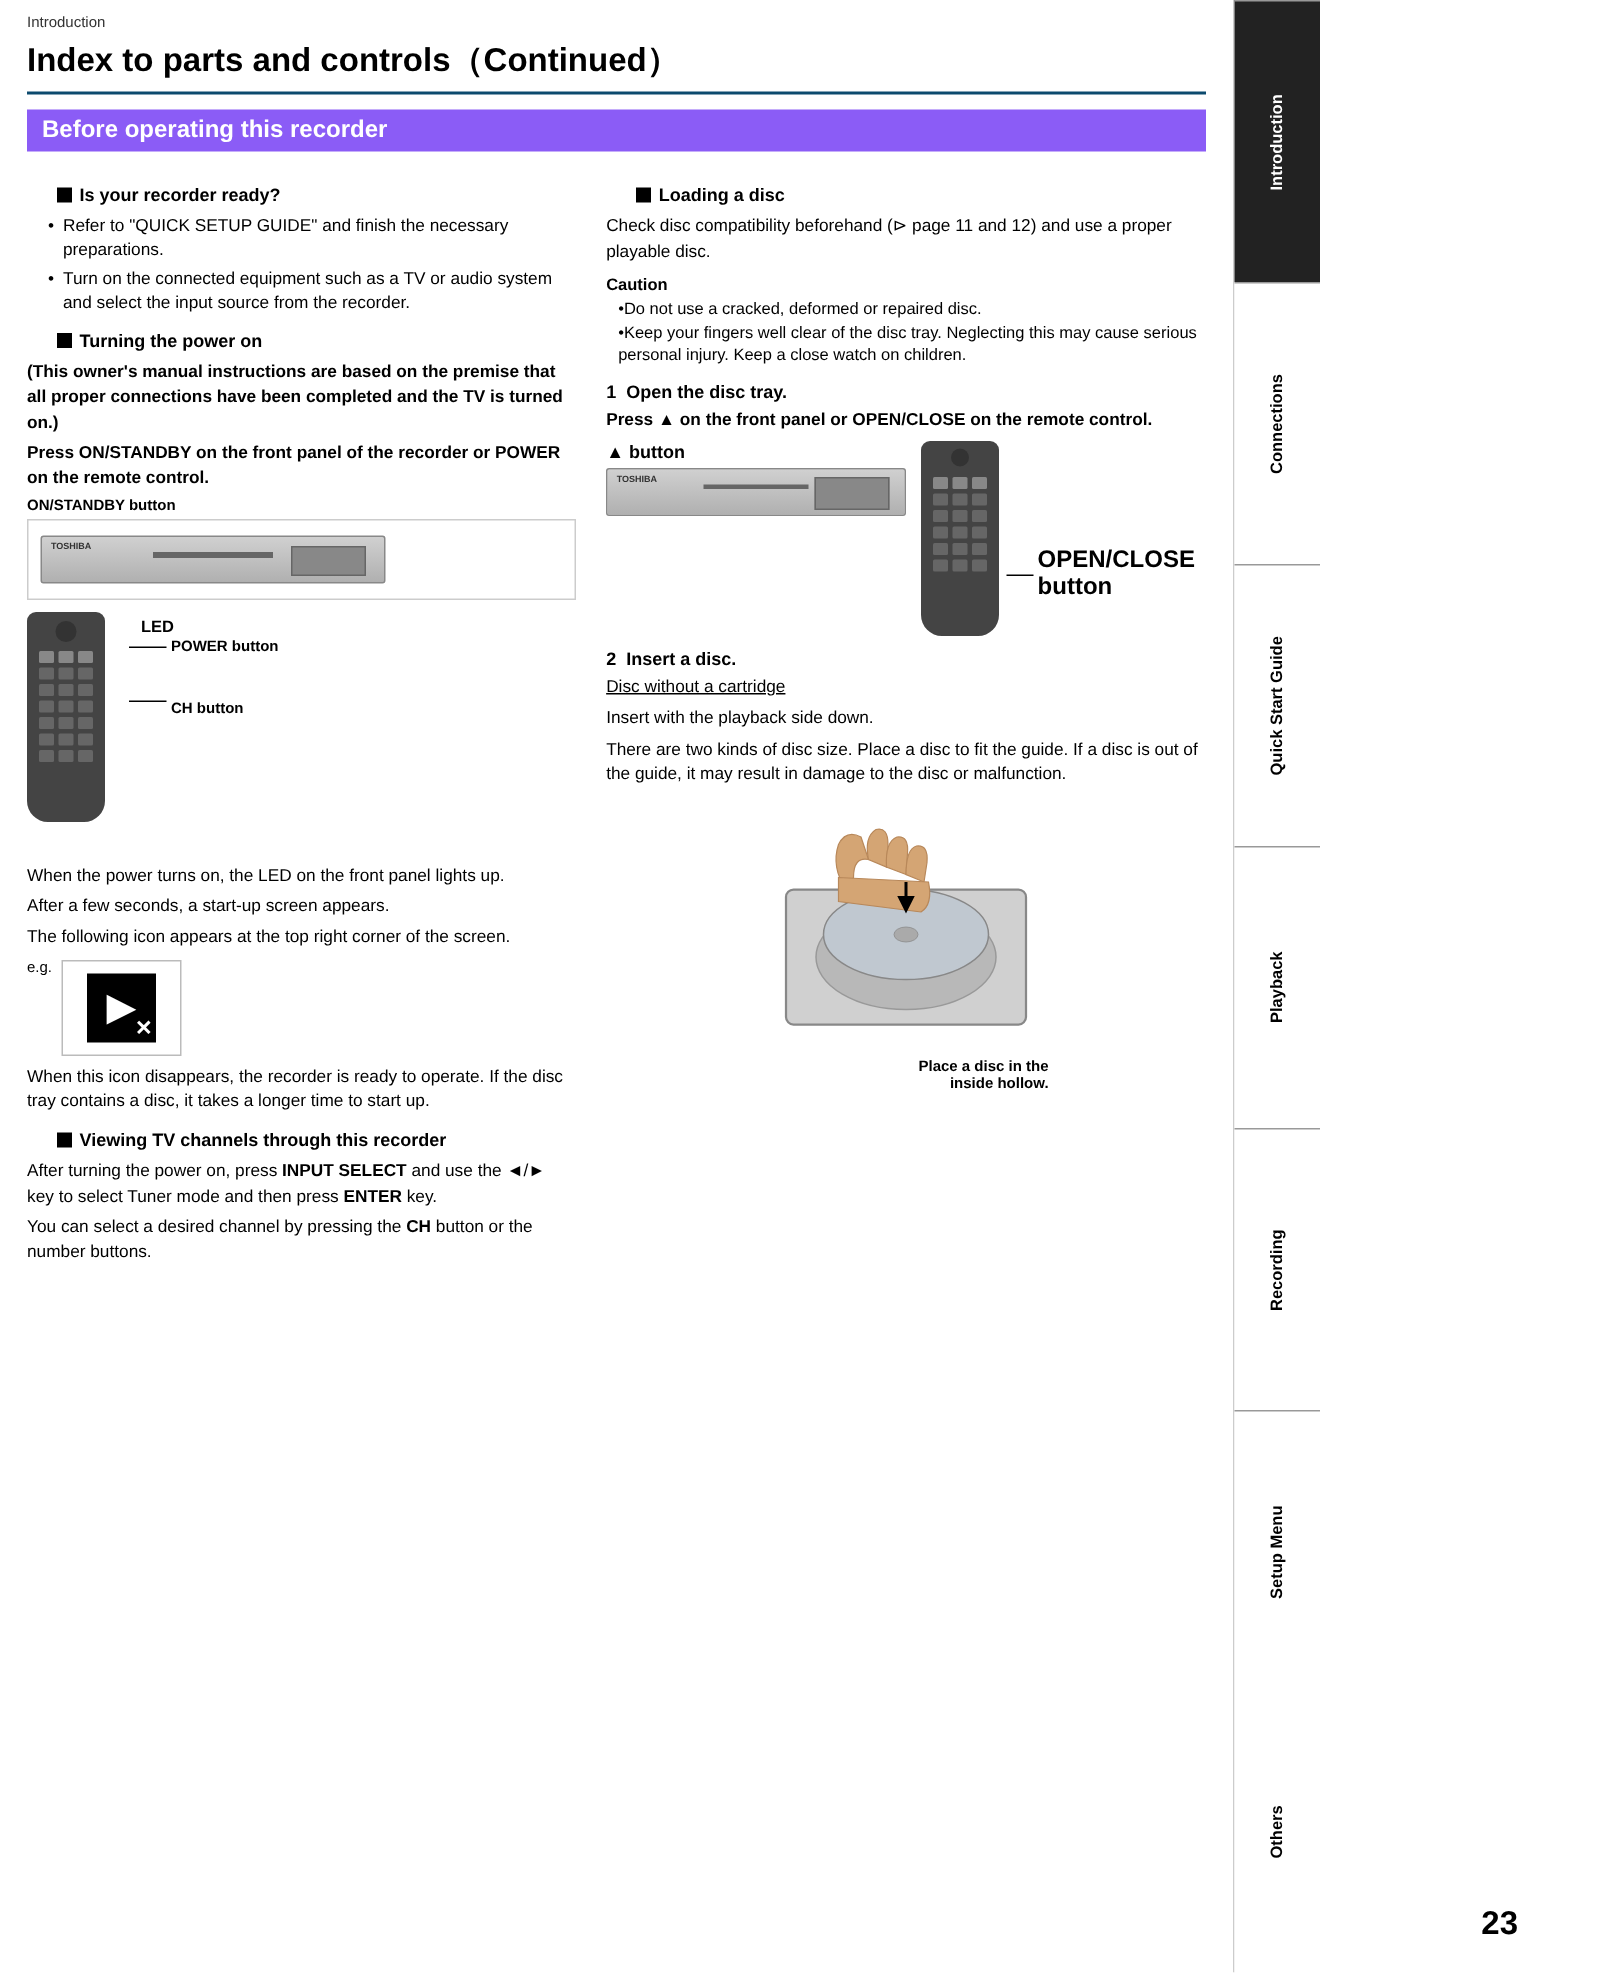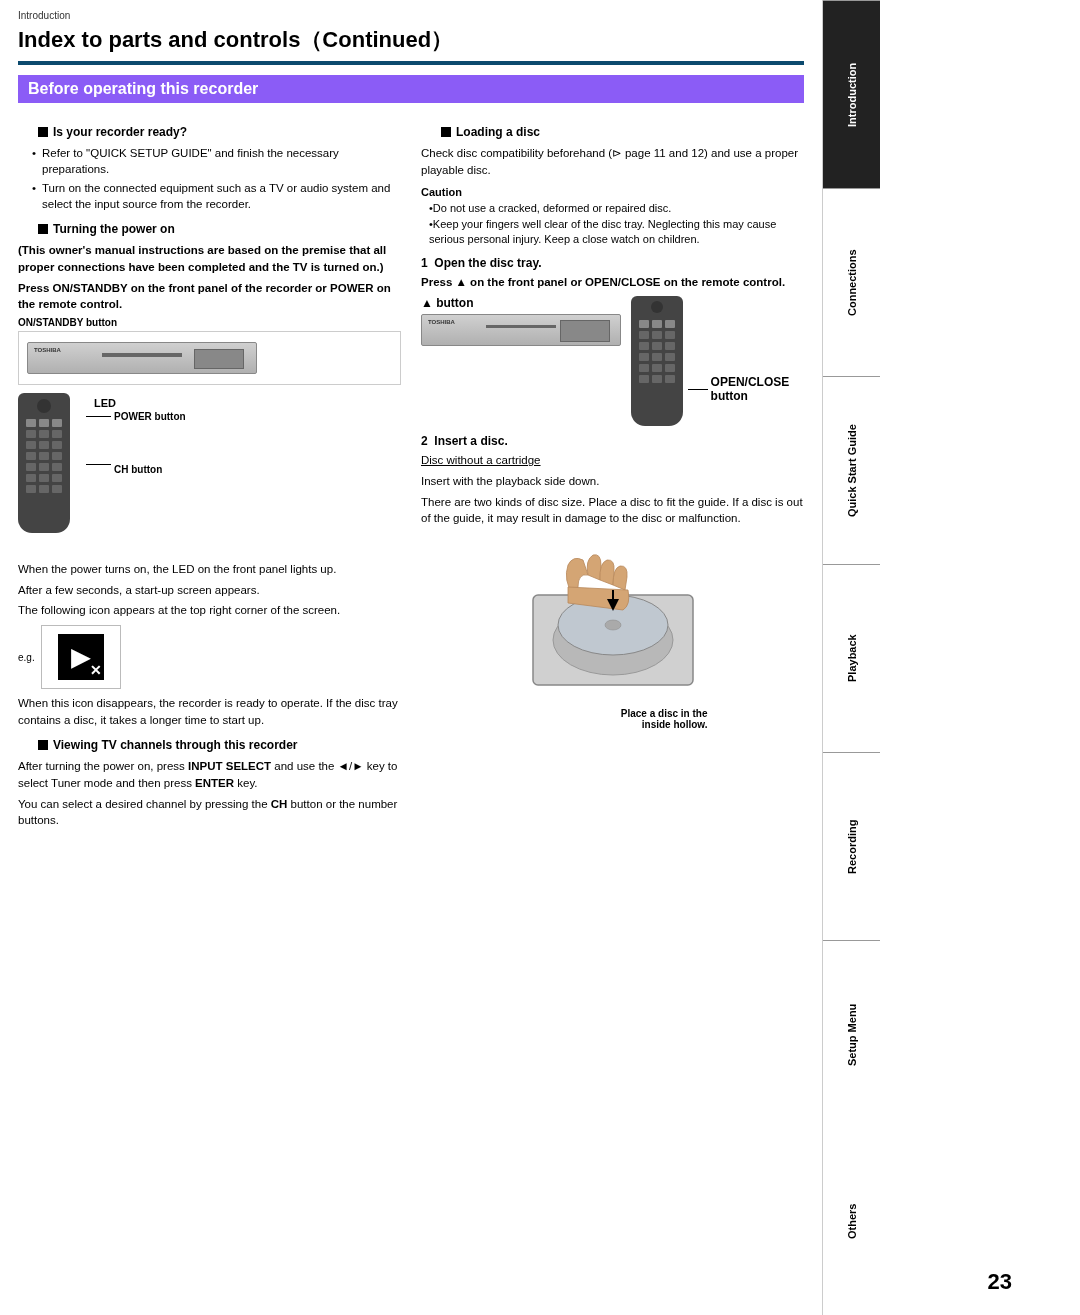--- a/index.html
+++ b/index.html
@@ -62,21 +62,21 @@
     .breadcrumb {
       font-size: 10px;
       color: #333;
       margin-bottom: 4px;
     }
 
     
     .page-title {
       font-size: 22px;
       font-weight: bold;
-      border-bottom: 4px solid #0c4a6e;
+      border-bottom: 2px solid #0c4a6e;
       padding-bottom: 6px;
       margin-bottom: 10px;
     }
 
     
     .section-title {
       font-size: 16px;
       font-weight: bold;
       background: #8b5cf6;
       color: #fff;
@@ -410,32 +410,32 @@
               </div>
             </div>
           </div>
 
           <div style="display:flex;flex-direction:column;gap:0;padding-top:0px;">
             <div class="led-label">LED</div>
             <div style="display:flex;align-items:center;margin-bottom:30px;">
               <div class="horiz-line"></div>
               <span style="font-size:10px;font-weight:bold;">POWER button</span>
             </div>
-            <div style="display:flex;align-items:flex-start;margin-top:12px;">
+            <div style="display:flex;align-items:flex-start;">
               <div class="horiz-line"></div>
               <span style="font-size:10px;font-weight:bold;">CH button</span>
             </div>
           </div>
         </div>
 
         <div class="body-text">When the power turns on, the LED on the front panel lights up.</div>
         <div class="body-text">After a few seconds, a start-up screen appears.</div>
         <div class="body-text">The following icon appears at the top right corner of the screen.</div>
 
-        <div style="display:flex; align-items:center; margin:6px 0 6px 0;">
+        <div style="display:flex; align-items:flex-start; margin:6px 0 6px 0;">
           <span style="font-size:10px; margin-right:6px;">e.g.</span>
           <div style="border:1px solid #bbb; padding:8px 16px; display:inline-flex; align-items:center; justify-content:center;">
             <div style="width:46px;height:46px;background:#000;color:#fff;display:flex;align-items:center;justify-content:center;font-size:22px;font-weight:bold;position:relative;">
               <span style="font-size:24px;">▶</span>
               <span style="position:absolute;bottom:2px;right:2px;font-size:14px;color:#fff;">✕</span>
             </div>
           </div>
         </div>
 
         <div class="body-text">When this icon disappears, the recorder is ready to operate.  If the disc tray contains a disc, it takes a longer time to start up.</div>
@@ -513,21 +513,21 @@
                   <div class="btn-row">
                       <div class="btn-sm"></div>
                       <div class="btn-sm"></div>
                       <div class="btn-sm"></div>
                     </div>
                 </div>
               </div>
               <div style="display:flex;flex-direction:column;justify-content:flex-end;height:130px;padding-bottom:20px;">
                 <div class="label-with-line">
                   <span class="horiz-line"></span>
-                  <span style="font-size:12px;font-weight:bold;">OPEN/CLOSE button</span>
+                  <span style="font-size:16px;font-weight:bold;">OPEN/CLOSE button</span>
                 </div>
               </div>
             </div>
           </div>
         </div>
 
         <div class="step-item">
           <div class="step-number"><span>2</span>&nbsp;&nbsp;<span>Insert a disc.</span></div>
           <div class="body-text underlined">Disc without a cartridge</div>
           <div class="body-text">Insert with the playback side down.</div>

